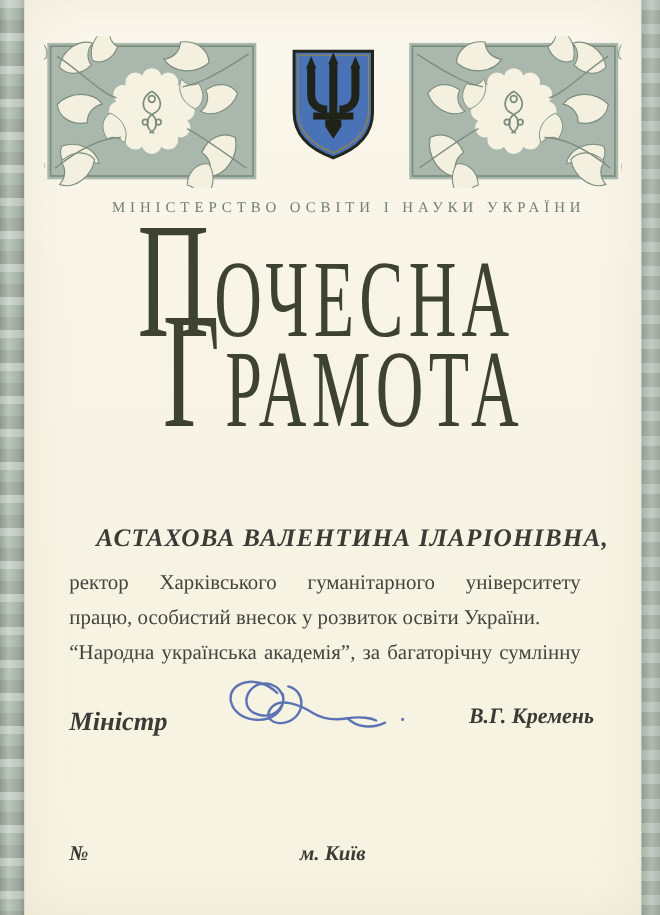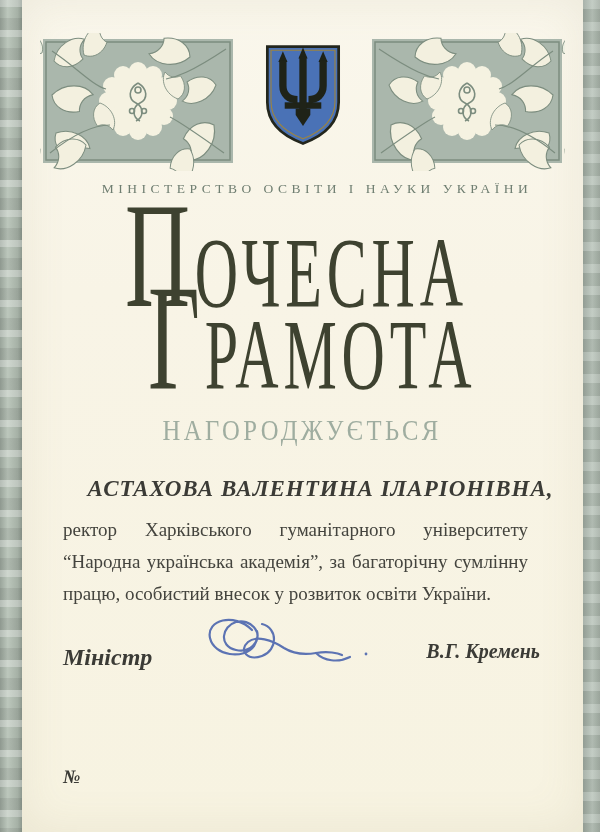--- a/index.html
+++ b/index.html
@@ -189,41 +189,39 @@
           <use href="#lf" transform="translate(0,116) rotate(150) scale(0.9)"></use>
         </g>
       </svg>
     </div>
 
     <div class="ministry">МІНІСТЕРСТВО ОСВІТИ І НАУКИ УКРАЇНИ</div>
 
     <div class="tline t1">ПОЧЕСНА</div>
     <div class="tline t2">ГРАМОТА</div>
 
-    <div class="awarded">
-      <span>НАГОРОДЖУЄТЬСЯ</span>
-    </div>
 
     <div class="recipient">АСТАХОВА ВАЛЕНТИНА ІЛАРІОНІВНА,</div>
 
     <div class="citation">
       <div class="bline stretch">ректор Харківського гуманітарного університету</div>
+      <div class="bline">працю, особистий внесок у розвиток освіти України.</div>
       <div class="bline stretch">“Народна українська академія”, за багаторічну сумлінну</div>
-      <div class="bline">працю, особистий внесок у розвиток освіти України.</div>
     </div>
 
     <span class="minister">Міністр</span>
 
     <svg class="signature" viewBox="0 0 200 86">
       <g stroke="#4c66ae" stroke-width="2.2" fill="none" stroke-linecap="round" opacity="0.9">
         <path d="M62,20 C44,2 16,10 20,28 C24,46 54,50 64,36 C74,22 60,8 46,12 C32,16 28,36 46,40 C60,43 70,32 67,21"></path>
         <path d="M72,14 C88,18 88,40 72,46 C58,51 48,41 58,32 C66,25 82,30 94,38 C102,43 114,45 126,43 C138,41 148,43 152,45"></path>
         <path d="M126,43 C134,51 148,53 160,47"></path>
         <circle cx="176" cy="44" r="1.4" fill="#4c66ae" stroke="none"></circle>
       </g>
     </svg>
 
     <span class="minister-name">В.Г. Кремень</span>
 
     <span class="number">№</span>
+    <span class="city">м. Київ</span>
 
   </div>
 </div>
 
 </body></html>

